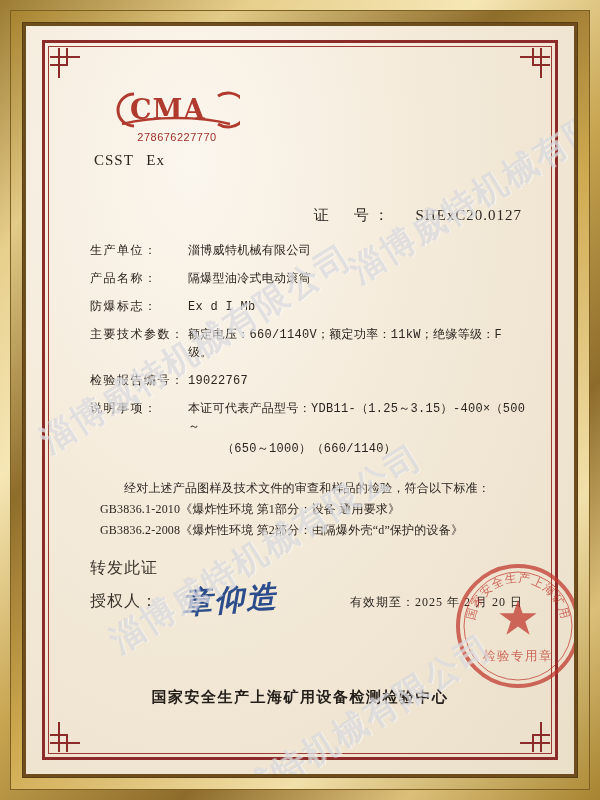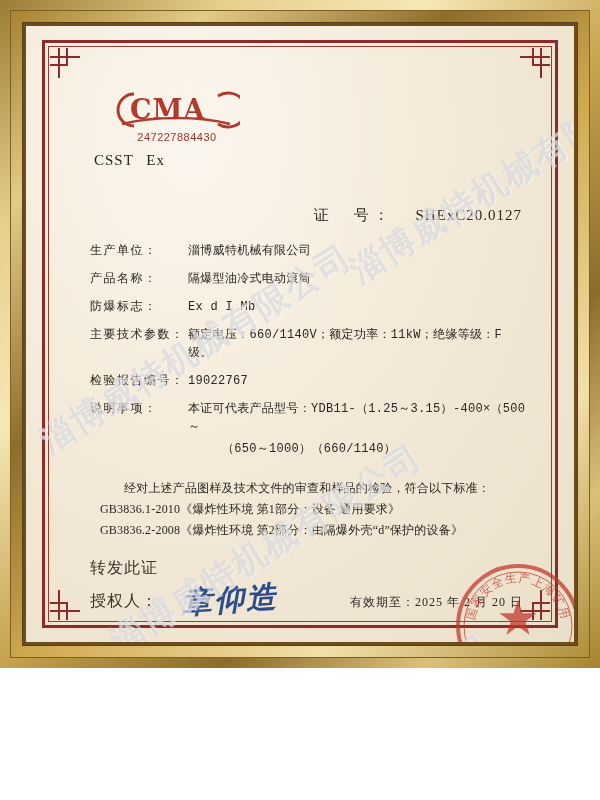--- a/index.html
+++ b/index.html
@@ -11,21 +11,21 @@
     width: 600px;
     height: 800px;
     overflow: hidden;
     font-family: "Liberation Serif", "DejaVu Serif", serif;
   }
 
   
   .photo {
     position: relative;
     width: 600px;
-    height: 668px;
+    height: 800px;
     box-sizing: border-box;
     background: #c9a64e;
     background-image:
       linear-gradient(100deg, #8a6a2a 0%, #d8b76a 12%, #f0dca4 26%, #c8a css 0%),
       none;
   }
   .frame-outer {
     position: absolute;
     inset: 0;
     box-sizing: border-box;
@@ -349,21 +349,21 @@
           <div class="cma-mark">
             <svg width="126" height="44" viewBox="0 0 126 44" xmlns="http://www.w3.org/2000/svg">
               <g fill="none" stroke="#b03a2e" stroke-width="3">
                 <path d="M20 8 A16 16 0 1 0 20 40"></path>
                 <path d="M104 10 A18 17 0 1 1 104 38"></path>
               </g>
               <text x="16" y="33" font-family="DejaVu Serif, serif" font-size="27" font-weight="bold" fill="#b03a2e" letter-spacing="1">CMA</text>
               <path d="M8 38 C40 30, 86 30, 116 38" stroke="#b03a2e" stroke-width="2.5" fill="none"></path>
             </svg>
           </div>
-          <div class="cma-code">247227884430</div>
+          <div class="cma-code">278676227770</div>
         </div>
 
         <div class="title-row">
           <div class="title-prefix">
             <span>CSST</span>
             <span style="margin-left:8px">Ex</span>
           </div>
         </div>
 
         <div class="cert-no">

